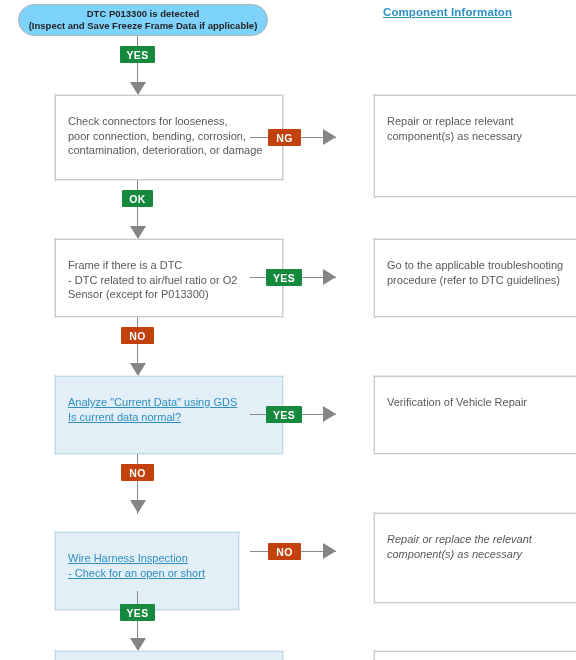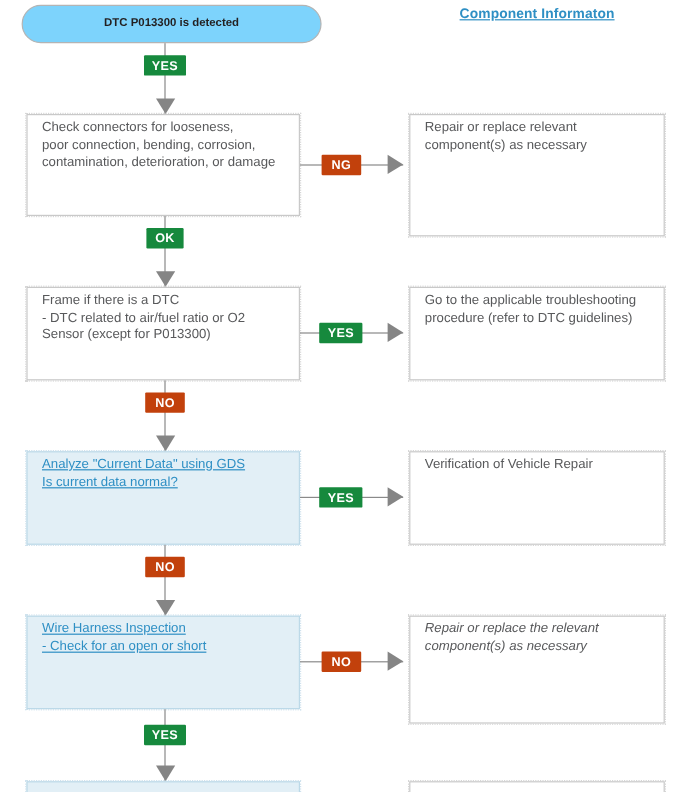--- a/index.html
+++ b/index.html
@@ -60,21 +60,22 @@
     white-space: nowrap;
   }
 
   
   .pbox {
     position: absolute;
     box-sizing: border-box;
     border: 1px solid #c9c9c9;
     background: #ffffff;
     outline: 1px dotted #d6d6d6;
-    padding: 3px 12px 8px 12px;
+    padding: 18px 12px 8px 12px;
+    margin-left: 33px;
   }
   .pbox.blue {
     background: #e2eff6;
     border: 1px solid #bcd9e8;
     outline: 1px dotted #cfe2ed;
   }
   .pbox .txt {
     font-size: 11px;
     line-height: 14.5px;
     color: #58595b;
@@ -132,20 +133,21 @@
 </style>
 </head>
 <body>
 
 <div class="canvas">
 
   <a class="header-link" href="#">Component Informaton</a>
 
   <div class="start-box">
     <div class="line">DTC P013300 is detected</div>
+    <div class="line">(Inspect and Save Freeze Frame Data if applicable)</div>
   </div>
 
   <div class="vline" style="left:137px; top:36px; height:60px;"></div>
   <div class="badge green" style="left:120px; top:46px; width:35px;">YES</div>
   <div class="arrow-down" style="left:130px; top:82px;"></div>
 
   <div class="pbox" style="left:22px; top:95px; width:228px; height:85px;">
     <div class="txt">Check connectors for looseness,
 poor connection, bending, corrosion,
 contamination, deterioration, or damage</div>
@@ -187,21 +189,21 @@
   <div class="hline" style="left:250px; top:414px; width:86px;"></div>
   <div class="badge green" style="left:266px; top:406px; width:36px;">YES</div>
   <div class="arrow-right" style="left:323px; top:406px;"></div>
   <div class="pbox" style="left:341px; top:376px; width:213px; height:78px;">
     <div class="txt">Verification of Vehicle Repair</div>
   </div>
   <div class="vline" style="left:137px; top:454px; height:60px;"></div>
   <div class="badge red" style="left:121px; top:464px; width:33px;">NO</div>
   <div class="arrow-down" style="left:130px; top:500px;"></div>
 
-  <div class="pbox blue" style="left:22px; top:513px; width:228px; height:78px;">
+  <div class="pbox blue" style="left:22px; top:532px; width:184px; height:78px;">
     <div class="txt">Wire Harness Inspection
 - Check for an open or short</div>
   </div>
   <div class="hline" style="left:250px; top:551px; width:86px;"></div>
   <div class="badge red" style="left:268px; top:543px; width:33px;">NO</div>
   <div class="arrow-right" style="left:323px; top:543px;"></div>
   <div class="pbox" style="left:341px; top:513px; width:213px; height:90px;font-style:italic;">
     <div class="txt">Repair or replace the relevant
 component(s) as necessary</div>
   </div>

